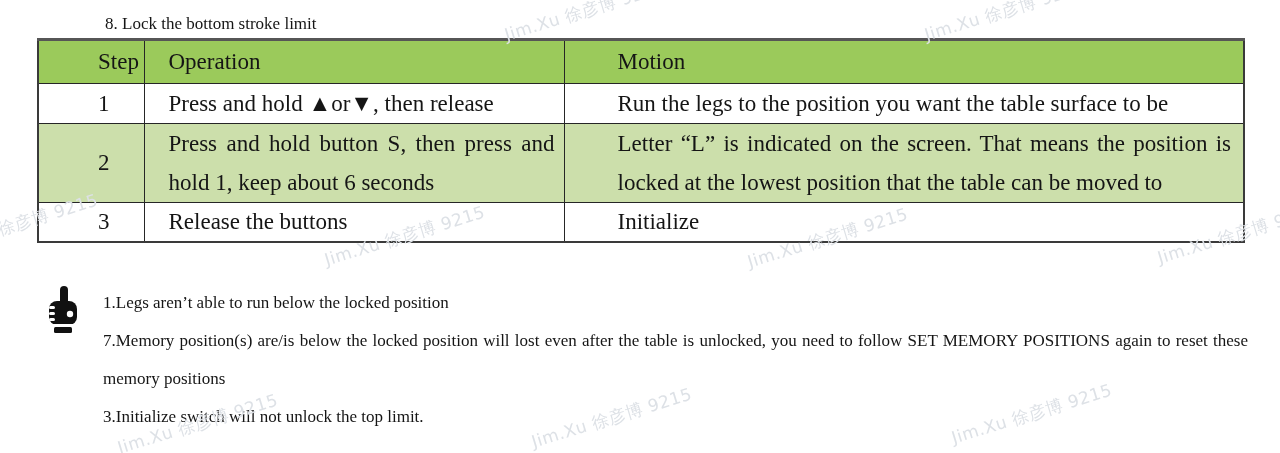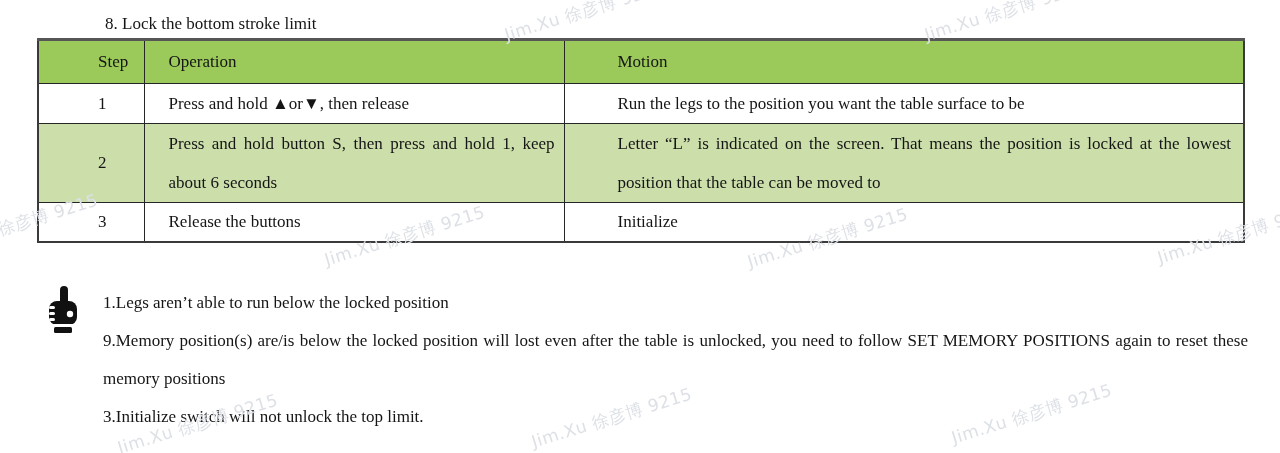--- a/index.html
+++ b/index.html
@@ -45,21 +45,21 @@
     position:absolute;left:37px;top:38px;
     width:1206px;
     border-collapse:collapse;
     table-layout:fixed;
     z-index:2;
   }
   table.steps{border:2.4px solid #3a3a3a;border-top:3px solid #565656;}
   table.steps td{
     border:1.6px solid var(--border);
     vertical-align:middle;
-    font-size:17px;
+    font-size:23px;
   }
   td.c-step{padding-left:59px;}
   td.c-op{padding-left:24px;padding-right:9px;}
   td.c-mo{padding-left:53px;padding-right:12px;}
   tr.row-h td{height:44px;background:var(--hdr);}
   tr.row-1 td{height:40px;background:#ffffff;}
   tr.row-2 td{height:60px;background:var(--row2);}
   tr.row-3 td{height:39px;background:#ffffff;}
   .nw{white-space:nowrap;line-height:22px;}
   .wrap2{text-align:justify;line-height:39px;}
@@ -154,17 +154,17 @@
     <rect x="3" y="20" width="6" height="3" rx="1.5" fill="#fff"></rect>
     <rect x="3" y="26" width="6" height="3" rx="1.5" fill="#fff"></rect>
     <rect x="3" y="32" width="6" height="3" rx="1.5" fill="#fff"></rect>
     <circle cx="24" cy="28" r="3.2" fill="#fff"></circle>
     <rect x="6" y="38" width="24" height="2.4" fill="#fff"></rect>
     <rect x="8" y="41" width="18" height="6" rx="1.5" fill="#111"></rect>
   </svg>
 
   <div class="notes">
     <div class="note-line">1.Legs aren’t able to run below the locked position</div>
-    <div class="note-para">9.Memory position(s) are/is below the locked position will lost even after the table is unlocked, you need to follow SET MEMORY POSITIONS again to reset these memory positions</div>
+    <div class="note-para">7.Memory position(s) are/is below the locked position will lost even after the table is unlocked, you need to follow SET MEMORY POSITIONS again to reset these memory positions</div>
     <div class="note-line">3.Initialize switch will not unlock the top limit.</div>
   </div>
 
 </div>
 
 </body></html>

